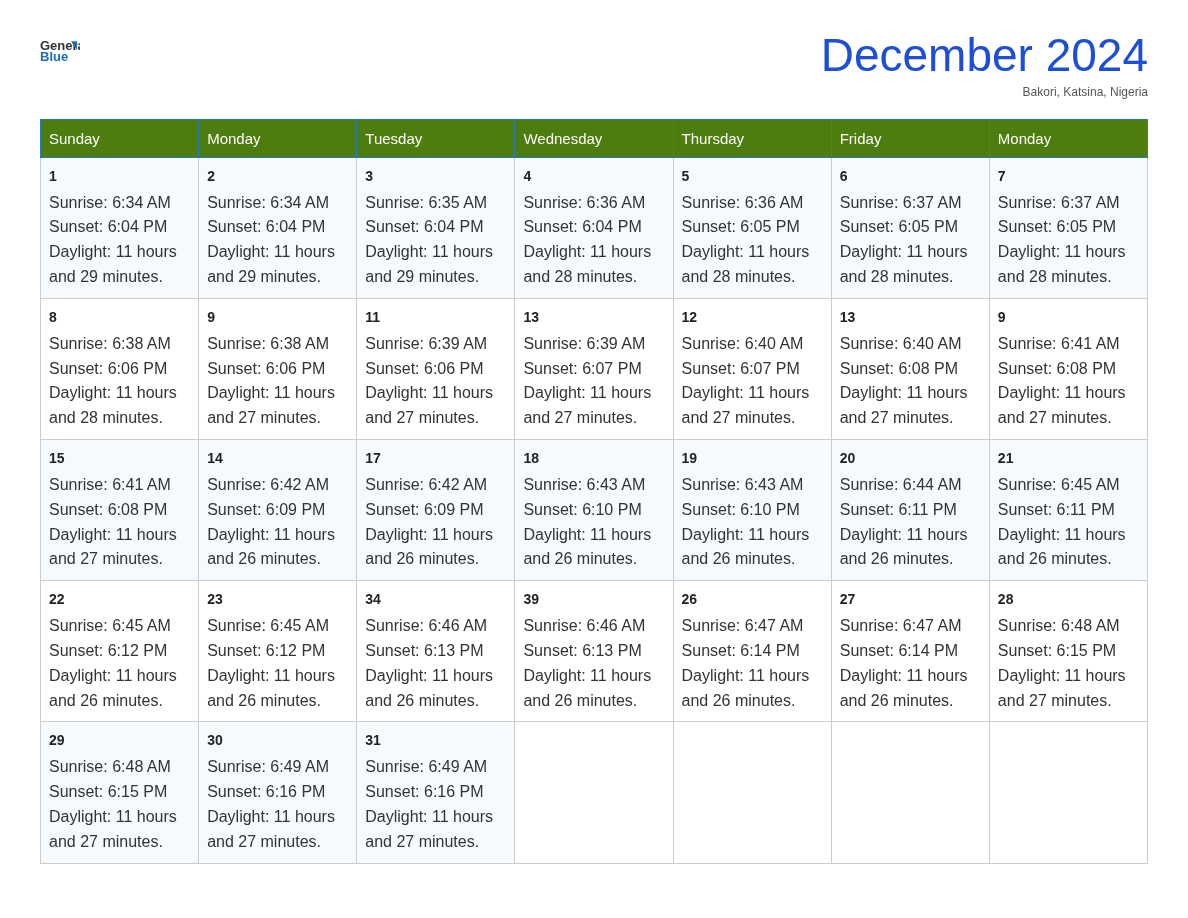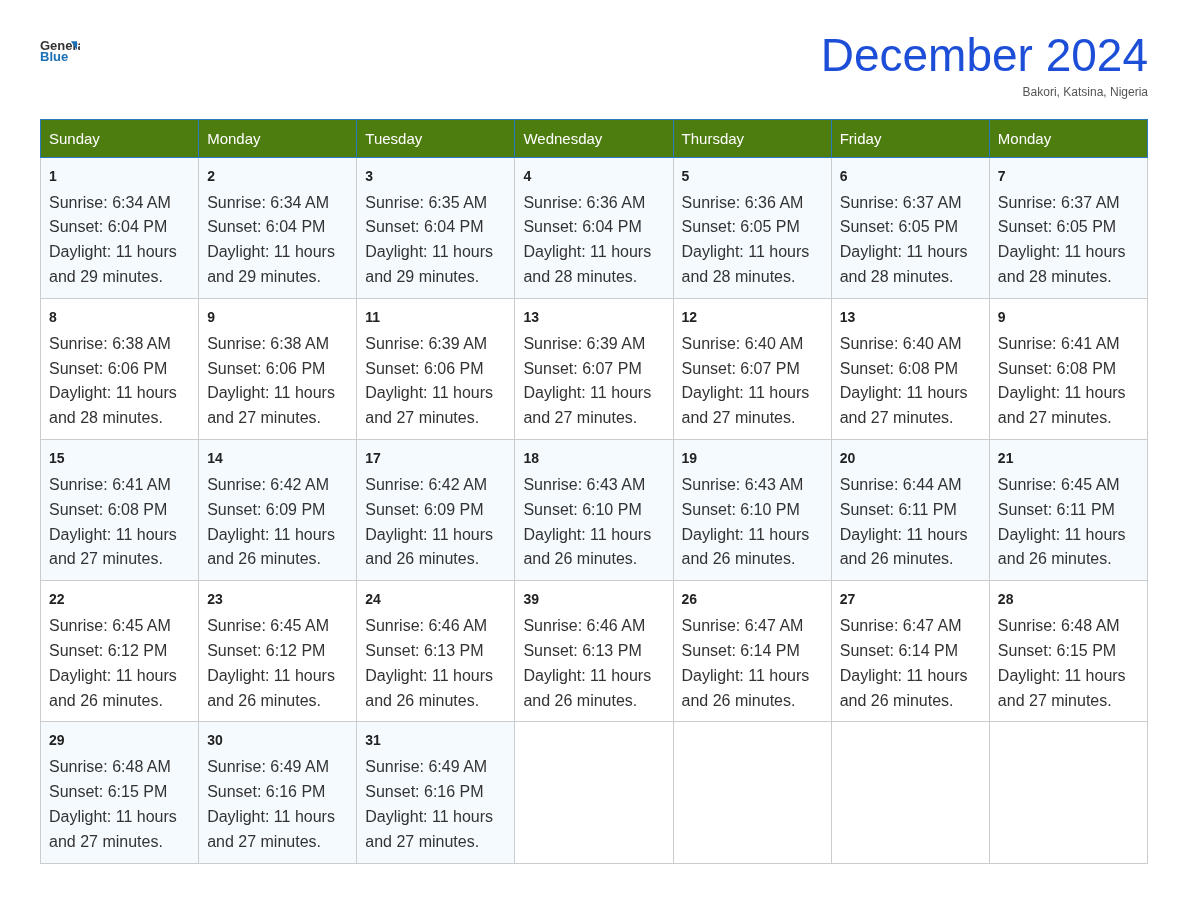--- a/index.html
+++ b/index.html
@@ -210,21 +210,21 @@
       <tr>
         <td>
           <span class="day-number">22</span>
           <div class="day-info">Sunrise: 6:45 AM<br>Sunset: 6:12 PM<br>Daylight: 11 hours and 26 minutes.</div>
         </td>
         <td>
           <span class="day-number">23</span>
           <div class="day-info">Sunrise: 6:45 AM<br>Sunset: 6:12 PM<br>Daylight: 11 hours and 26 minutes.</div>
         </td>
         <td>
-          <span class="day-number">24</span>
+          <span class="day-number">34</span>
           <div class="day-info">Sunrise: 6:46 AM<br>Sunset: 6:13 PM<br>Daylight: 11 hours and 26 minutes.</div>
         </td>
         <td>
           <span class="day-number">39</span>
           <div class="day-info">Sunrise: 6:46 AM<br>Sunset: 6:13 PM<br>Daylight: 11 hours and 26 minutes.</div>
         </td>
         <td>
           <span class="day-number">26</span>
           <div class="day-info">Sunrise: 6:47 AM<br>Sunset: 6:14 PM<br>Daylight: 11 hours and 26 minutes.</div>
         </td>

